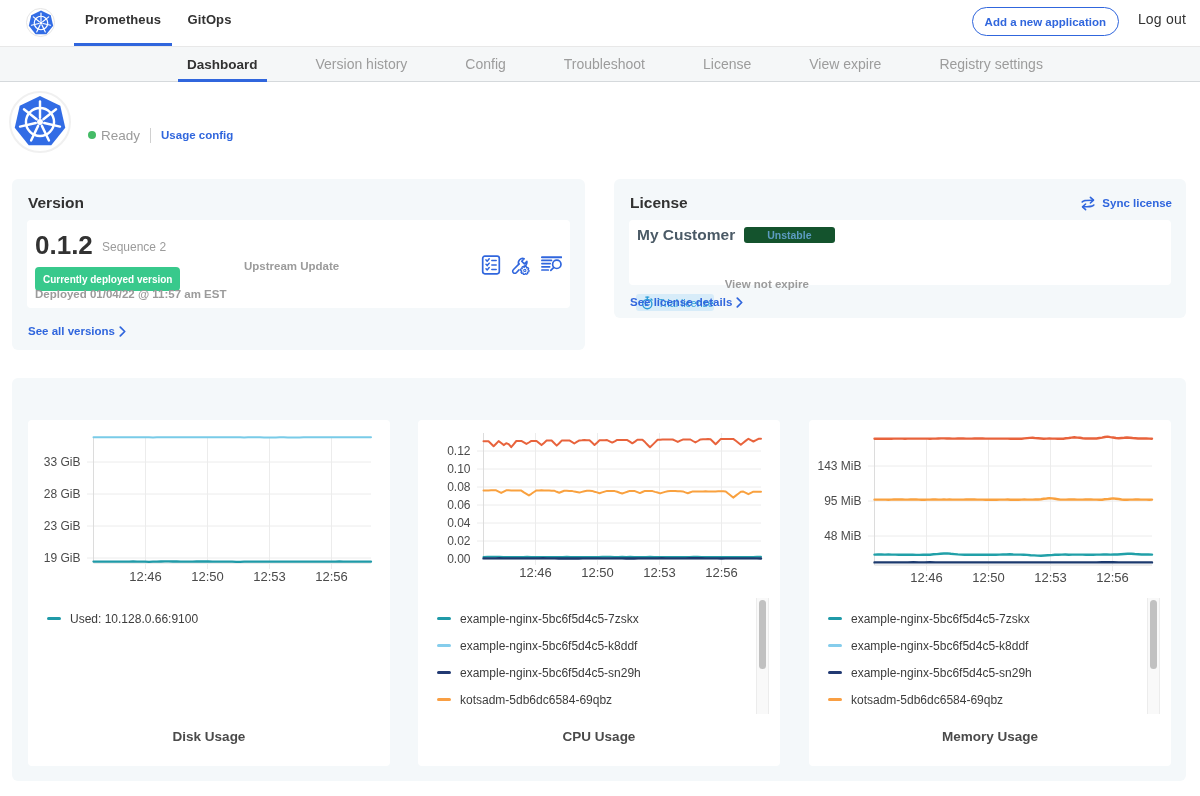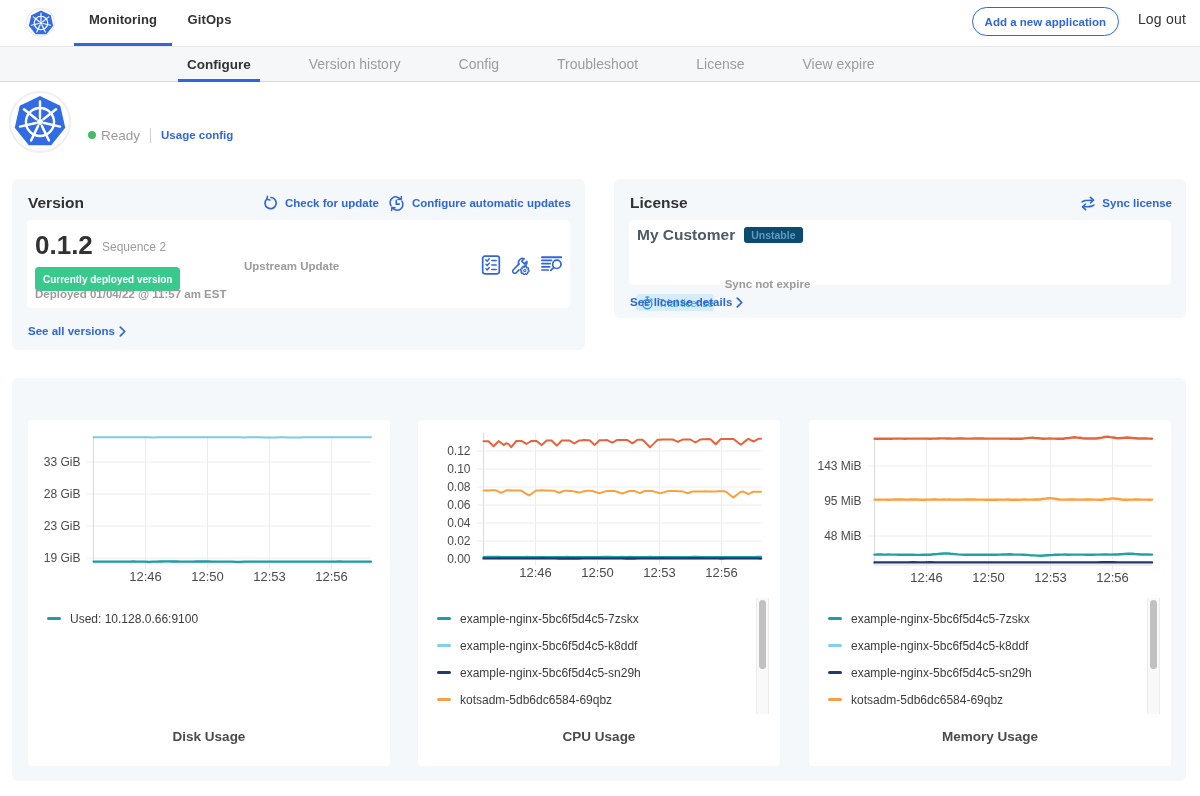--- a/index.html
+++ b/index.html
@@ -44,21 +44,21 @@
 .green-pill { position:absolute; left:8px; top:47px; height:18px; padding:12px 8px; background:#38c98c; border-radius:4px; color:#fff; font-size:10px; font-weight:700; display:flex; align-items:center; }
 .deployed { position:absolute; left:8px; top:68px; font-size:11.5px; font-weight:700; color:#9b9b9b; }
 .upstream { position:absolute; left:217px; top:40px; font-size:11.5px; font-weight:700; color:#9b9b9b; }
 .vicons { position:absolute; right:8px; top:35px; display:flex; }
 .vicons svg { margin-left:10px; }
 .seelink { position:absolute; left:16px; bottom:13px; font-size:11.5px; font-weight:700; color:#3066dd; display:flex; align-items:center; }
 .license-card .seelink { bottom:10px; }
 .seelink svg { margin-left:4px; }
 .cust-row { position:absolute; left:8px; top:6px; display:flex; align-items:center; }
 .cust-name { font-size:15.5px; font-weight:700; color:#4b5a66; }
-.unstable { margin-left:9px; height:16px; padding:0 7px; background:#0c4a6e; border-radius:3px; color:#5d9cc2; font-size:10.5px; font-weight:700; display:flex; align-items:center; }
+.unstable { margin-left:9px; height:16px; padding:0 23px; background:#14532d; border-radius:3px; color:#5d9cc2; font-size:10.5px; font-weight:700; display:flex; align-items:center; }
 .lic-row { position:absolute; left:7px; top:36px; display:flex; align-items:center; }
 .trial { height:17px; padding:0 0 0 5px; background:#d7ecf9; border-radius:3px; color:#2b9cd8; font-size:10.5px; font-weight:400; display:flex; align-items:center;margin-top:38px; }
 .trial svg { margin-right:4px; }
 .noexpire { margin-left:11px; font-size:11.5px; font-weight:700; color:#9b9b9b; }
 
 .mon-card { left:12px; top:378px; width:1174px; height:403px; }
 .mon-head { position:absolute; left:16px; right:15px; top:14px; height:22px; display:flex; align-items:center; }
 .chart-card { position:absolute; top:42px; width:362px; height:346px; background:#fff; border-radius:4px; }
 .cc1 { left:16px; } .cc2 { left:406px; } .cc3 { left:797px; }
 .chartsvg { position:absolute; left:0; top:0; }
@@ -81,33 +81,34 @@
         <line x1="50.0" y1="42.0" x2="50.0" y2="12.0" stroke="#fff" stroke-width="4.5" stroke-linecap="round"></line>
         <line x1="43.7" y1="45.0" x2="20.3" y2="26.3" stroke="#fff" stroke-width="4.5" stroke-linecap="round"></line>
         <line x1="42.2" y1="51.8" x2="13.0" y2="58.5" stroke="#fff" stroke-width="4.5" stroke-linecap="round"></line>
         <line x1="46.5" y1="57.2" x2="33.5" y2="84.2" stroke="#fff" stroke-width="4.5" stroke-linecap="round"></line>
         <line x1="53.5" y1="57.2" x2="66.5" y2="84.2" stroke="#fff" stroke-width="4.5" stroke-linecap="round"></line>
         <line x1="57.8" y1="51.8" x2="87.0" y2="58.5" stroke="#fff" stroke-width="4.5" stroke-linecap="round"></line>
         <line x1="56.3" y1="45.0" x2="79.7" y2="26.3" stroke="#fff" stroke-width="4.5" stroke-linecap="round"></line>
         <circle cx="50" cy="50" r="5.5" fill="#fff"></circle>
       </svg>
     </div>
-  <div class="nav-tab tab-app">Monitoring</div>
+  <div class="nav-tab tab-app">Prometheus</div>
   <div class="nav-tab tab-gitops" style="font-weight:700;">GitOps</div>
   <div class="add-btn">Add a new application</div>
   <div class="logout">Log out</div>
 </div>
 
 <div class="subnav">
-  <div class="item active">Configure</div>
+  <div class="item active">Dashboard</div>
   <div class="item">Version history</div>
   <div class="item">Config</div>
   <div class="item">Troubleshoot</div>
   <div class="item">License</div>
   <div class="item">View expire</div>
+  <div class="item">Registry settings</div>
 </div>
 
 <div class="app-header">
   <div class="big-logo">
       <svg width="54" height="54" viewBox="0 0 100 100">
         <polygon points="50.0,2.0 12.5,20.1 3.2,60.7 29.2,93.2 70.8,93.2 96.8,60.7 87.5,20.1" fill="#326ce5"></polygon>
         <circle cx="50" cy="50" r="26" stroke="#fff" stroke-width="4.5" fill="none"></circle>
         <line x1="50.0" y1="42.0" x2="50.0" y2="12.0" stroke="#fff" stroke-width="4.5" stroke-linecap="round"></line>
         <line x1="43.7" y1="45.0" x2="20.3" y2="26.3" stroke="#fff" stroke-width="4.5" stroke-linecap="round"></line>
         <line x1="42.2" y1="51.8" x2="13.0" y2="58.5" stroke="#fff" stroke-width="4.5" stroke-linecap="round"></line>
@@ -122,33 +123,20 @@
       <span class="dot"></span>
       <span>Ready</span>
       <span class="vsep"></span>
       <span class="editcfg">Usage config</span>
     </div>
 </div>
 
 <div class="card version-card">
   <div class="cardhead">
     <h2>Version</h2>
-    <div class="links">
-      <span class="hlink" style="margin-right:9px;"><svg width="16" height="16" viewBox="0 0 16 16" fill="none" stroke="#3066dd" stroke-width="1.7" stroke-linecap="round">
-            <path d="M4.8 4.0 A5.6 5.6 0 1 0 9.0 2.5"></path>
-            <path d="M5.5 1.2 L4.8 4.3 L7.9 5.0" stroke-width="1.5" stroke-linejoin="round"></path>
-          </svg>Check for update</span>
-      <span class="hlink"><svg width="17" height="17" viewBox="0 0 17 17" fill="none" stroke="#3066dd" stroke-width="1.55" stroke-linecap="round">
-            <path d="M3.1 10.9 A5.7 5.7 0 0 1 12.6 4.3"></path>
-            <path d="M13.4 1.4 L13.1 4.6 L9.9 4.3" stroke-width="1.45" stroke-linejoin="round" fill="none"></path>
-            <path d="M13.9 6.1 A5.7 5.7 0 0 1 4.4 12.7"></path>
-            <path d="M3.6 15.6 L3.9 12.4 L7.1 12.7" stroke-width="1.45" stroke-linejoin="round" fill="none"></path>
-            <path d="M8.3 5.4 L8.3 9.1 L11.3 9.1" stroke-width="1.6"></path>
-          </svg>Configure automatic updates</span>
-    </div>
   </div>
   <div class="innerbox v-inner">
     <div class="vnum">0.1.2</div>
     <div class="vseq">Sequence 2</div>
     <div class="green-pill">Currently deployed version</div>
     <div class="deployed">Deployed 01/04/22 @ 11:57 am EST</div>
     <div class="upstream">Upstream Update</div>
     <div class="vicons">
       <svg width="20" height="20" viewBox="0 0 20 20" fill="none" stroke="#3066dd">
           <rect x="1.7" y="1.2" width="16.6" height="17.6" rx="2.2" stroke-width="1.7"></rect>
@@ -201,21 +189,21 @@
         <span class="unstable">Unstable</span>
       </div>
     <div class="lic-row">
         <span class="trial"><svg width="13" height="14" viewBox="0 0 13 14" fill="none" stroke="#2b9cd8" stroke-width="1.4" stroke-linecap="round">
             <circle cx="6.3" cy="8.1" r="4.6"></circle>
             <line x1="6.3" y1="1.1" x2="6.3" y2="2.6"></line>
             <line x1="4.8" y1="1.1" x2="7.8" y2="1.1"></line>
             <line x1="10" y1="2.9" x2="11" y2="3.9"></line>
             <line x1="6.3" y1="8.1" x2="4.4" y2="9.4"></line>
           </svg>Trial license</span>
-        <span class="noexpire">Sync not expire</span>
+        <span class="noexpire">View not expire</span>
       </div>
   </div>
   <div class="seelink">See license details <svg width="7" height="11" viewBox="0 0 8 12" fill="none" stroke="#3066dd" stroke-width="2" stroke-linecap="round" stroke-linejoin="round">
         <path d="M1.5 1 L6.5 6 L1.5 11"></path>
       </svg></div>
 </div>
 
 <div class="card mon-card">
   <div class="chart-card cc1">
     <svg class="chartsvg" width="362" height="172" viewBox="0 0 362 172">

